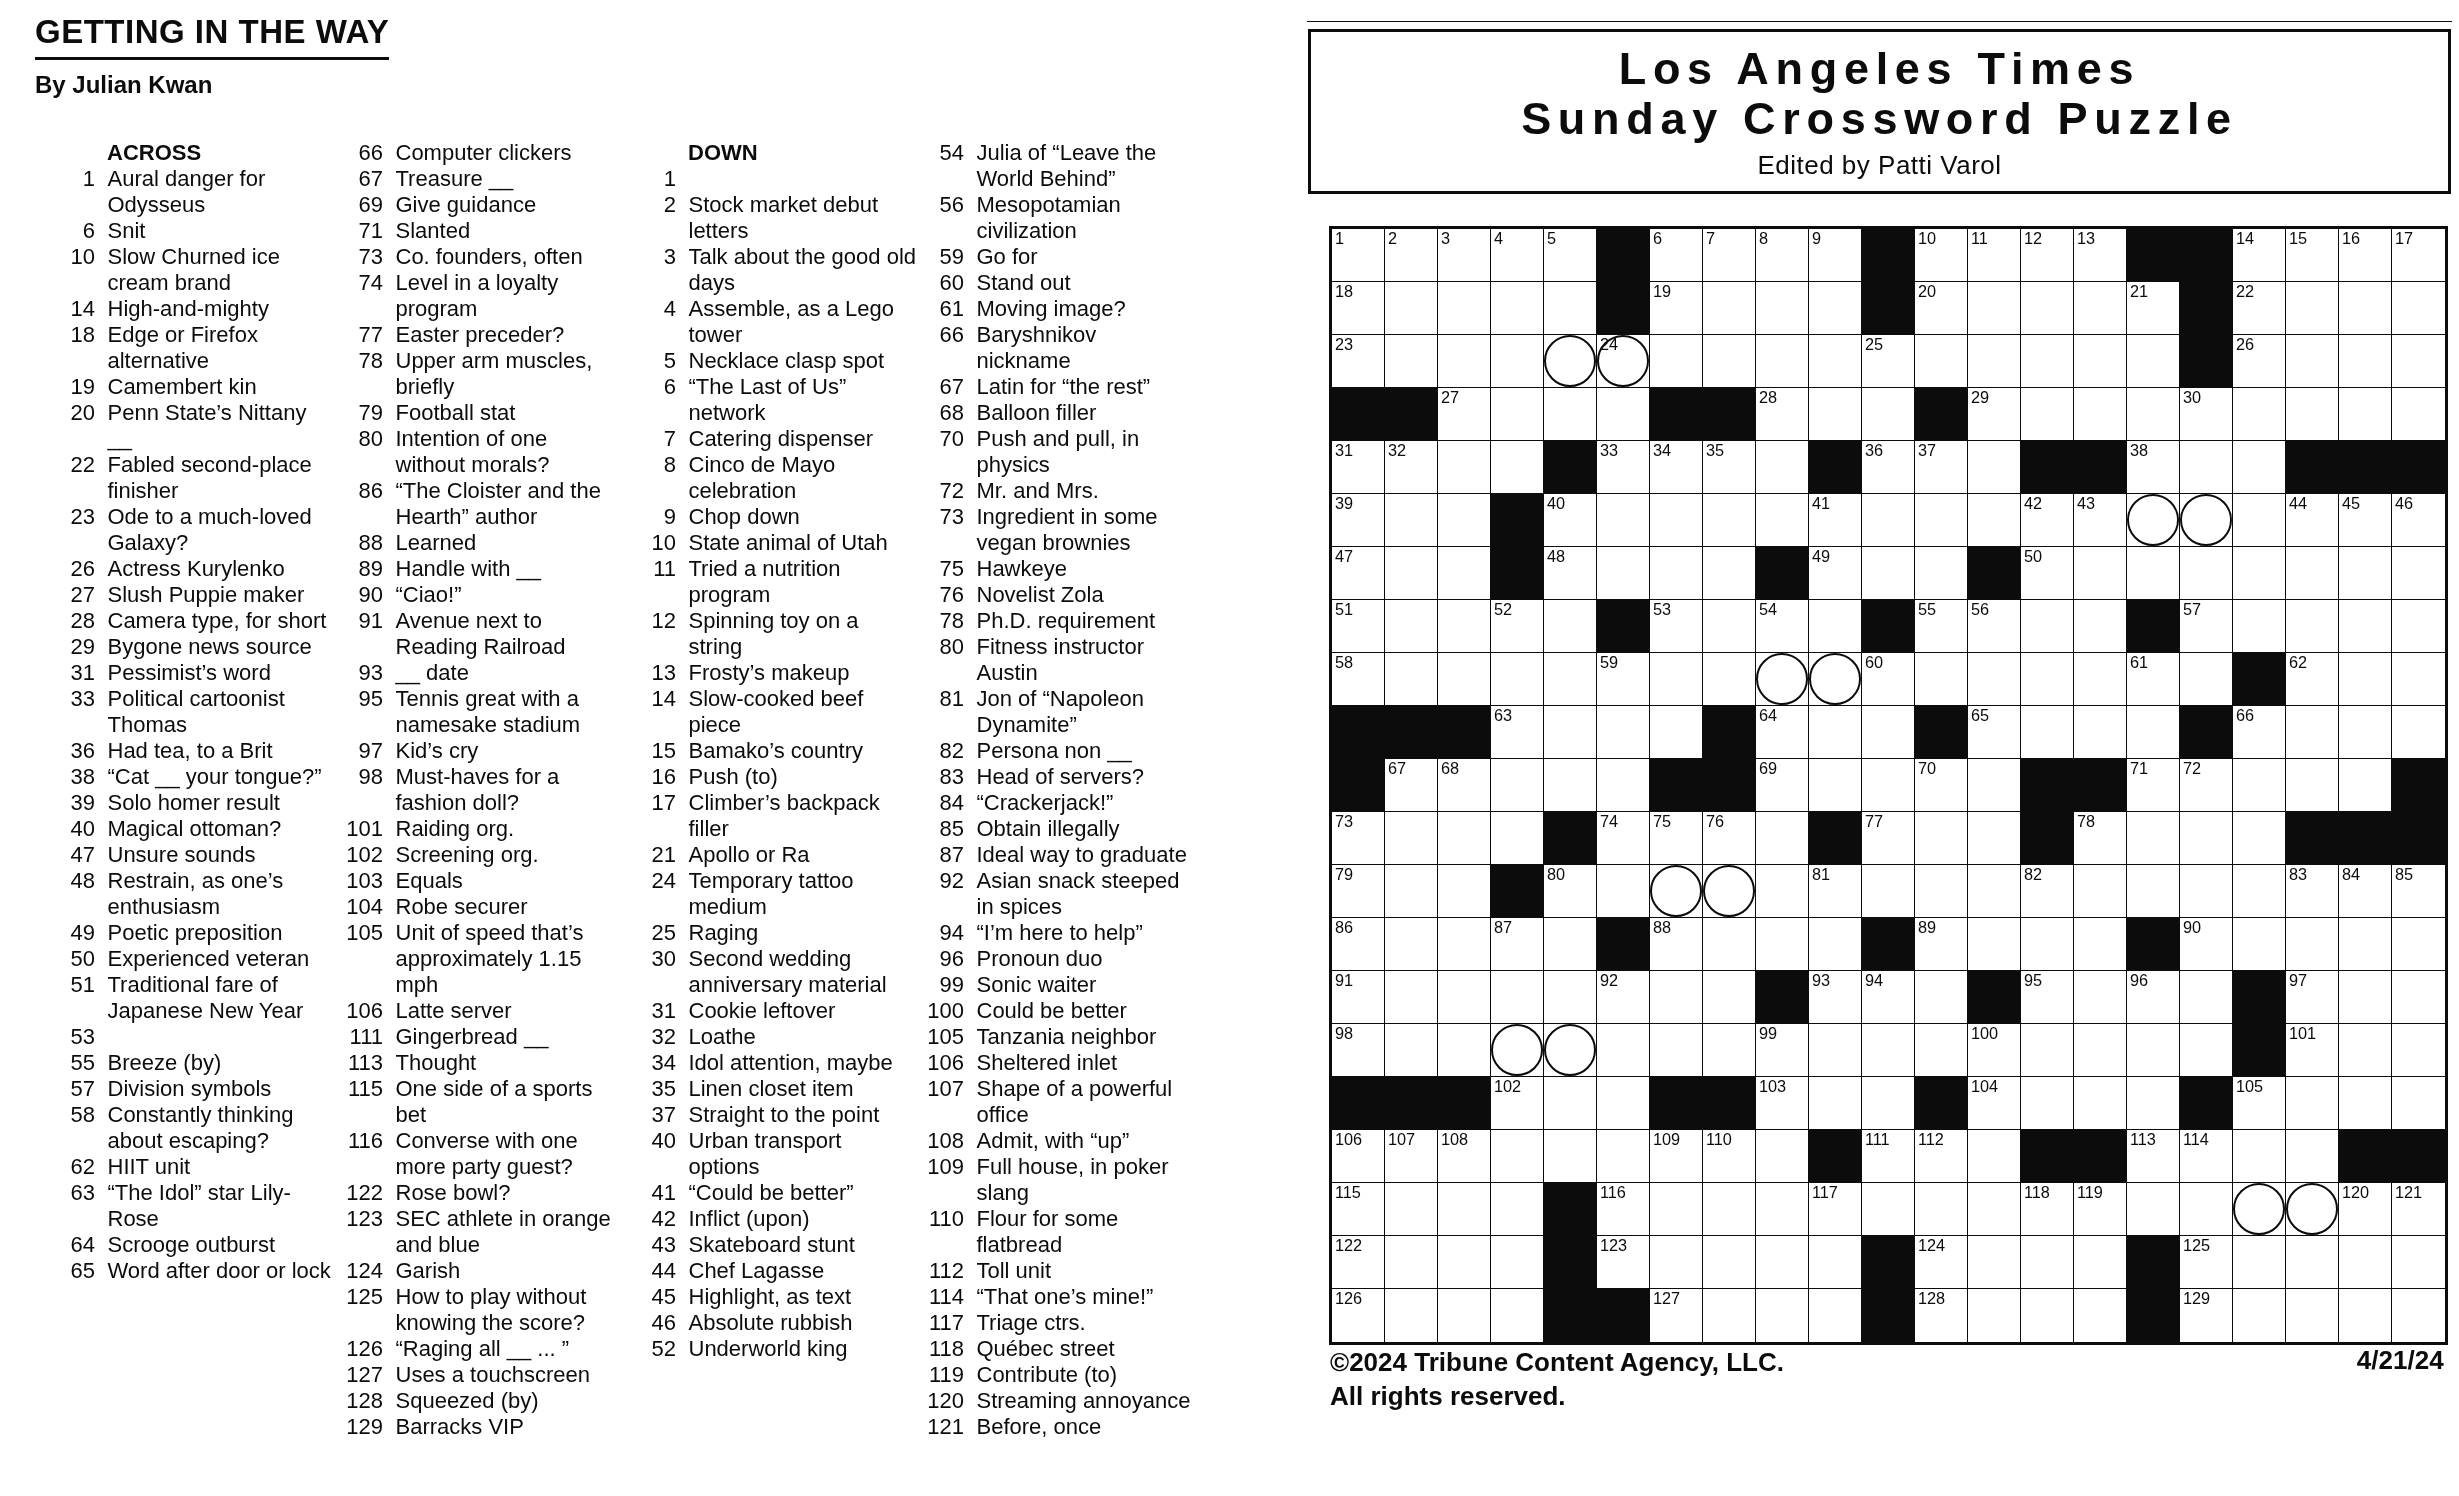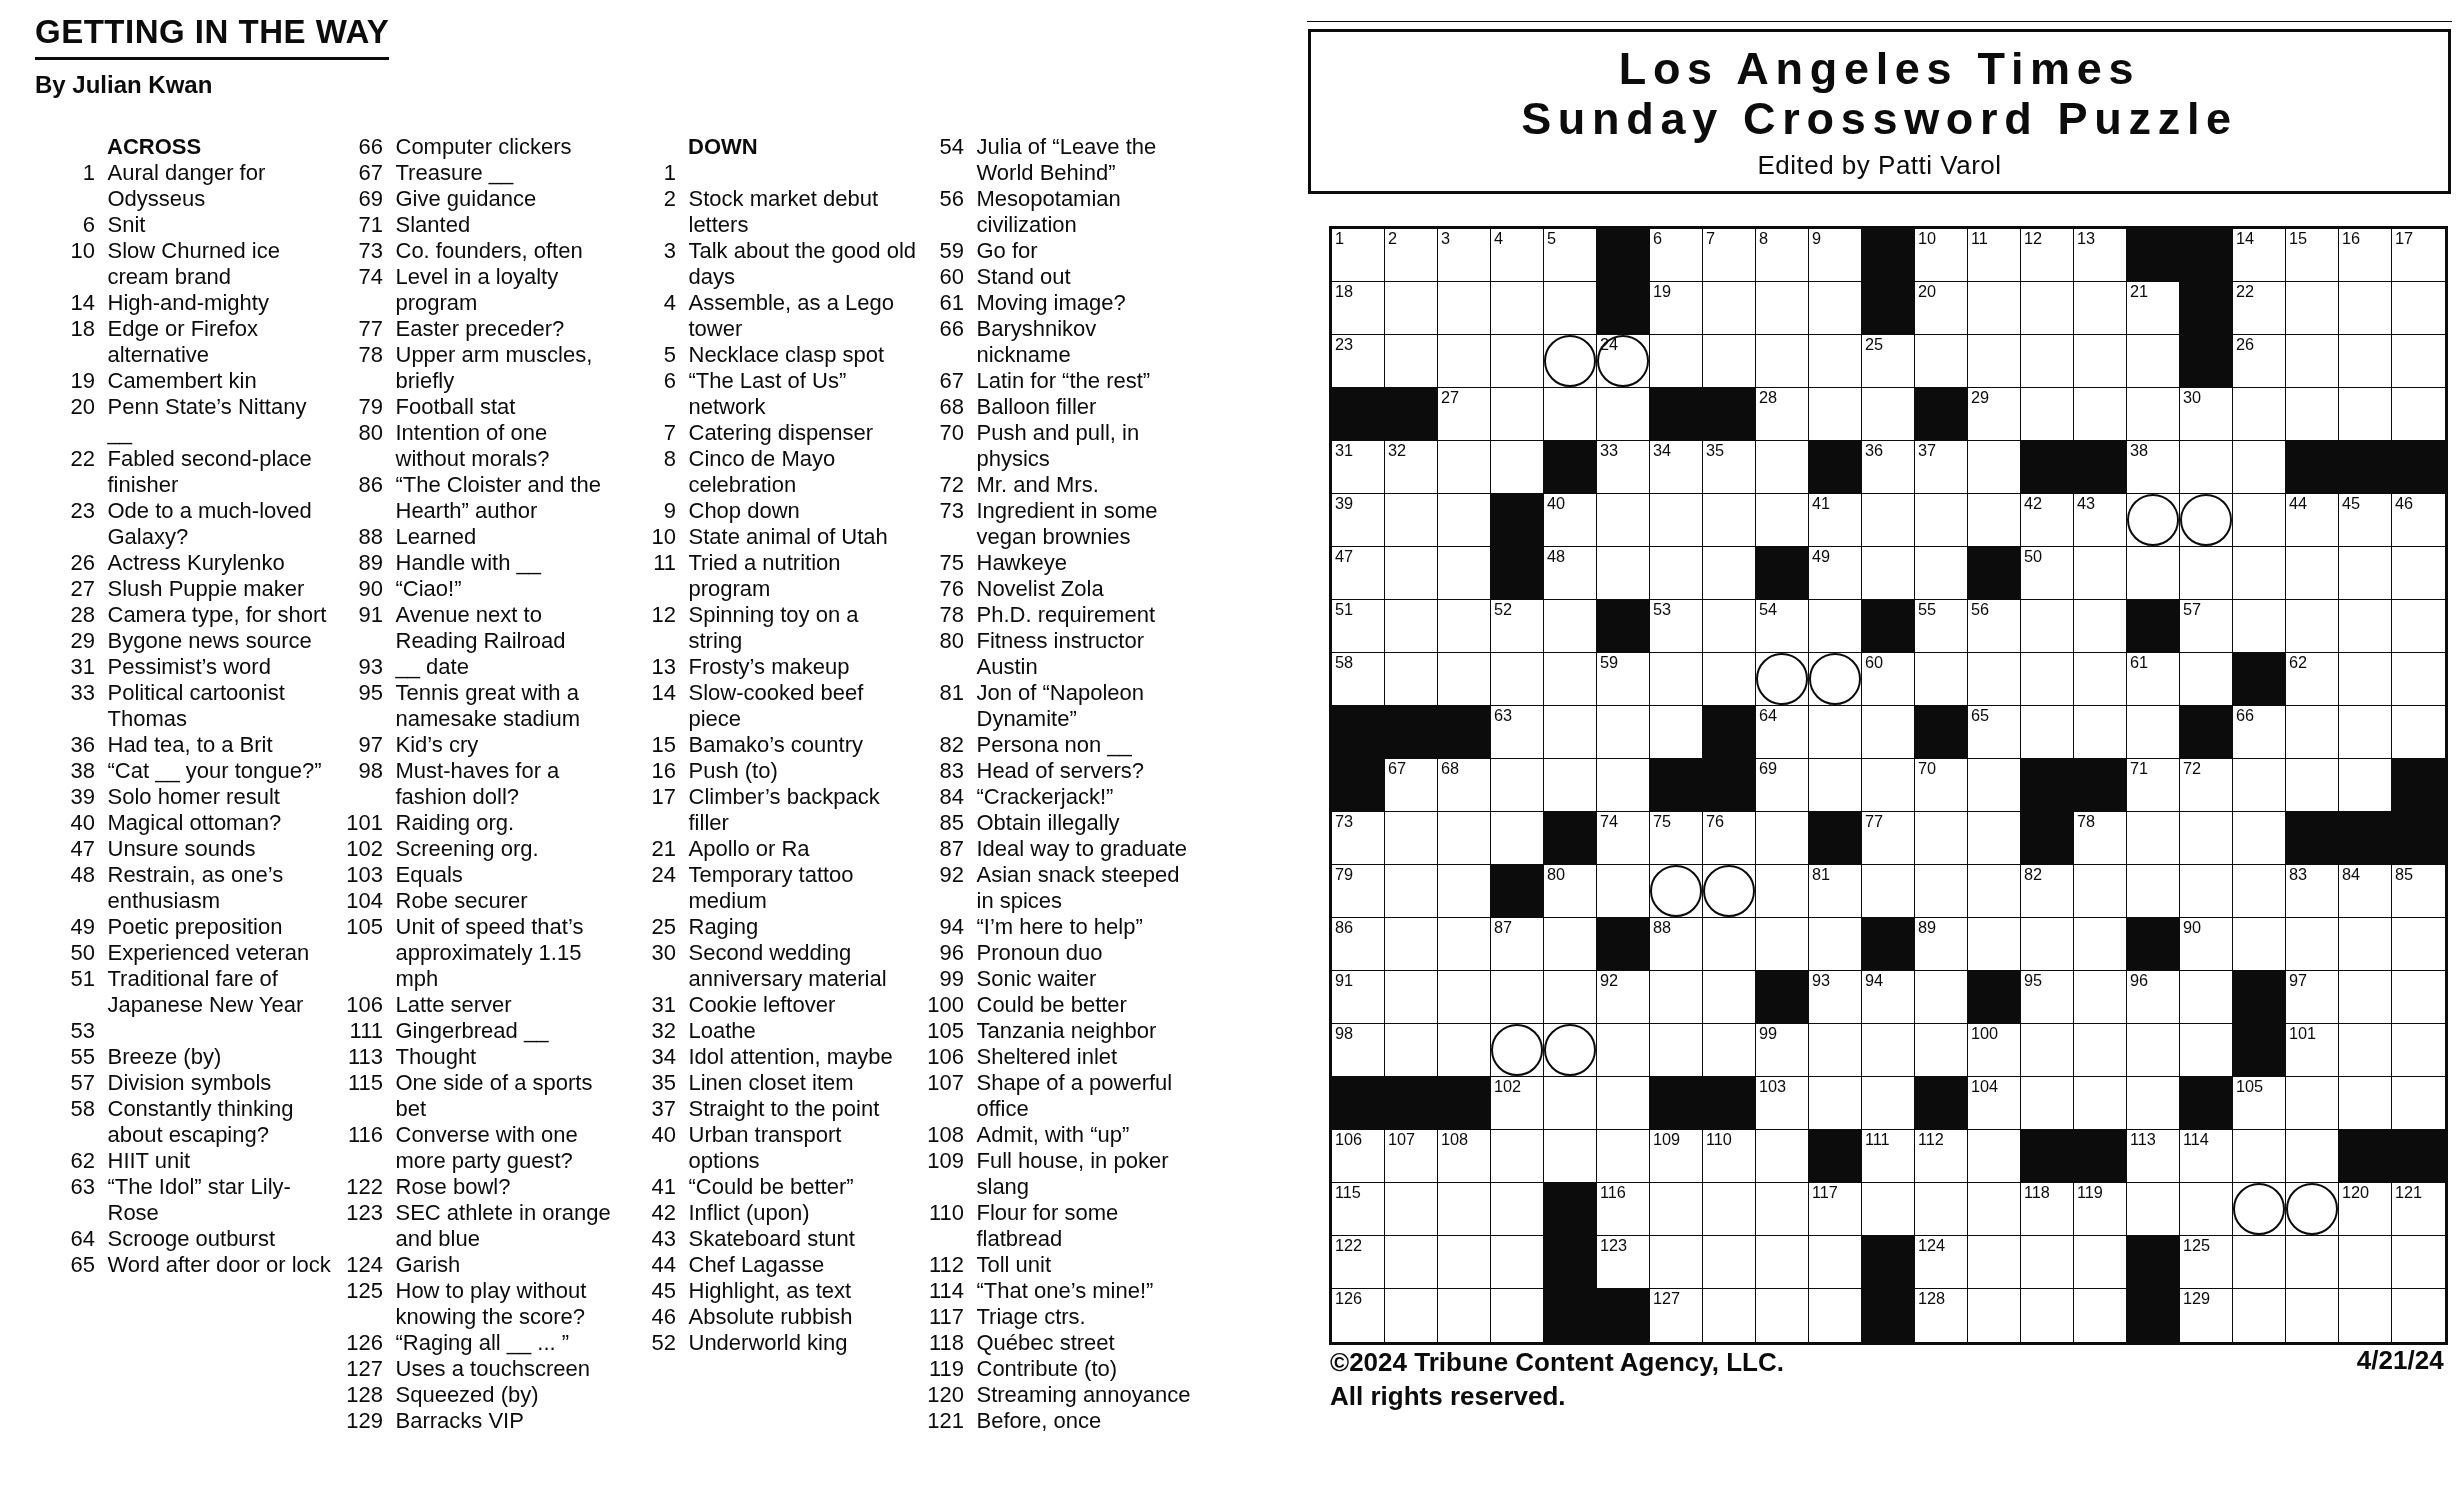--- a/index.html
+++ b/index.html
@@ -10,21 +10,21 @@
     -webkit-font-smoothing:antialiased;
   }
   
   .page-title{
     position:absolute;left:35px;top:13.4px;
     font-size:33px;font-weight:bold;letter-spacing:0.5px;
     border-bottom:3.8px solid #0c0c0c;padding-bottom:6px;
   }
   .byline{position:absolute;left:35px;top:71px;font-size:24px;font-weight:bold;}
   
-  .cluecol{position:absolute;top:134px;}
+  .cluecol{position:absolute;top:140px;}
   .colheader{font-weight:bold;font-size:22px;line-height:26px;padding-left:72px;}
   .clue{display:flex;font-size:22px;line-height:26px;}
   .clue .num{flex:none;width:60px;text-align:right;padding-right:12.5px;}
   .clue .txt{flex:1;}
   #colA{left:35px;width:300px;}
   #colB{left:323px;width:290px;}
   #colC{left:616px;width:300px;}
   #colD{left:904px;width:290px;}
   
   .masthead{

